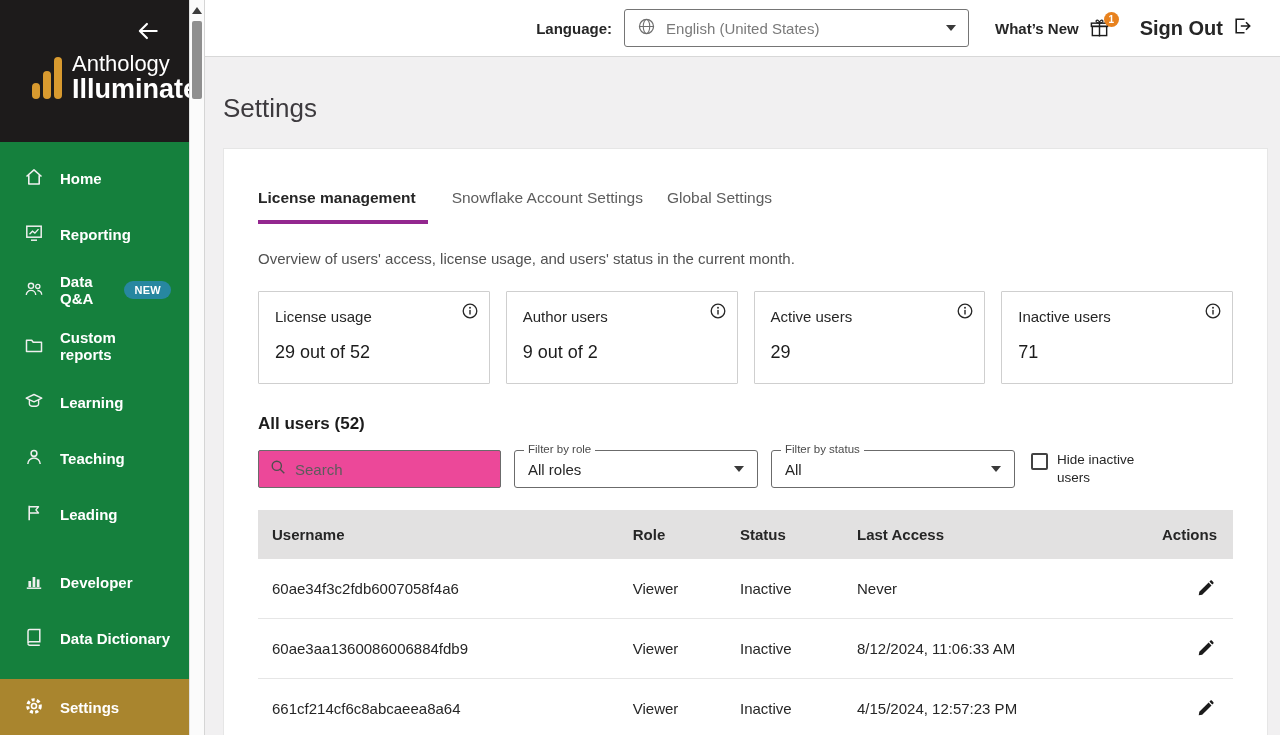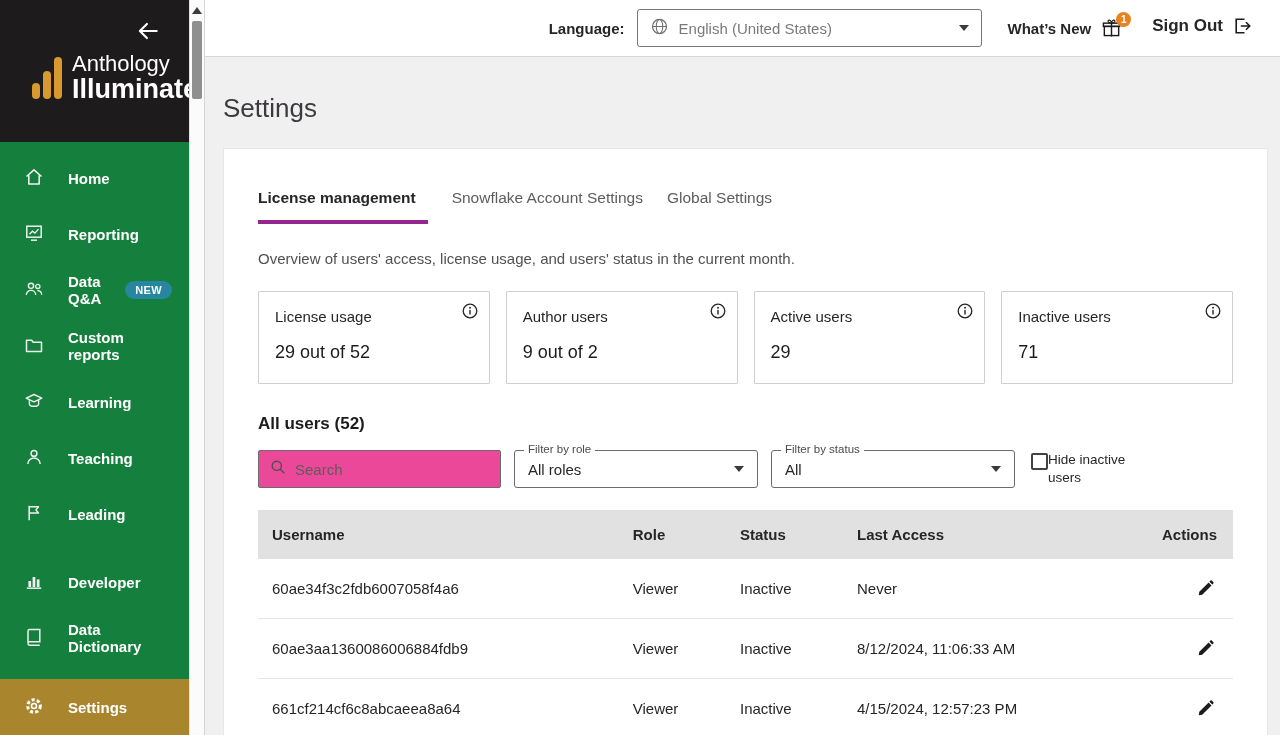--- a/index.html
+++ b/index.html
@@ -12,42 +12,42 @@
   .collapse-btn { position:absolute; top:18px; right:28px; background:none; border:none; cursor:pointer; padding:0; }
   .logo { display:flex; align-items:flex-end; gap:10px; margin-top:34px; margin-left:12px; }
   .logo-mark { display:flex; align-items:flex-end; gap:3px; padding-bottom:4px; }
   .logo-mark .bar { width:8px; border-radius:4px; background:var(--logo-gold,#d89a2f); }
   .bar.b1 { height:16px; } .bar.b2 { height:28px; } .bar.b3 { height:42px; }
   .logo-text { color:#fff; line-height:1.05; }
   .logo-line1 { font-size:22px; font-weight:400; }
   .logo-line2 { font-size:27px; font-weight:700; }
 
   .nav { flex:1; display:flex; flex-direction:column; padding-top:8px; }
-  .nav-item { height:56px; display:flex; align-items:center; gap:24px; padding:0 18px 0 24px; color:#fff; font-size:15px; font-weight:700; cursor:pointer; }
+  .nav-item { height:56px; display:flex; align-items:center; gap:16px; padding:0 18px 0 24px; color:#fff; font-size:15px; font-weight:700; cursor:pointer; }
   .nav-item svg { flex-shrink:0; }
   .nav-item.sep { margin-top:12px; }
   .nav-item.active { background:var(--sidebar-gold,#a9852e); margin-top:auto; }
   .badge-new { margin-left:auto; background:var(--badge-teal,#2787a0); color:#fff; font-size:11px; font-weight:700; padding:3px 10px; border-radius:10px; letter-spacing:.3px; }
 
   
   .scrollbar-col { width:16px; flex-shrink:0; background:#fbfbfb; border-left:1px solid #e2e2e2; border-right:1px solid #d5d5d5; position:relative; }
   .scroll-up { position:absolute; top:7px; left:50%; transform:translateX(-50%); width:0; height:0; border-left:5px solid transparent; border-right:5px solid transparent; border-bottom:7px solid #3c3c3c; }
   .scroll-thumb { position:absolute; top:21px; left:2px; width:10px; height:78px; background:#8f8f8f; border-radius:2px; }
 
   
   .main { flex:1; display:flex; flex-direction:column; min-width:0; }
   .topbar { height:57px; flex-shrink:0; background:#fff; border-bottom:1px solid #d8d8d8; display:flex; align-items:center; justify-content:flex-end; padding-right:28px; }
   .lang-label { font-size:15px; font-weight:700; margin-right:12px; }
   .lang-select { width:345px; height:38px; border:1px solid #757575; border-radius:3px; display:flex; align-items:center; gap:10px; padding:0 12px; cursor:pointer; background:#fff; }
   .lang-value { color:#7a7a7a; font-size:15px; flex:1; }
   .caret { width:0; height:0; border-left:5px solid transparent; border-right:5px solid transparent; border-top:6px solid #3a3a3a; }
   .whats-new { display:flex; align-items:center; gap:10px; margin-left:26px; font-size:15px; font-weight:700; cursor:pointer; }
   .gift-wrap { position:relative; display:inline-flex; }
   .notif-badge { position:absolute; top:-6px; right:-9px; background:var(--badge-orange,#e8821e); color:#fff; width:15px; height:15px; border-radius:50%; font-size:10px; font-weight:700; display:flex; align-items:center; justify-content:center; }
-  .sign-out { display:flex; gap:9px; margin-left:30px; font-size:17px; font-weight:700; cursor:pointer; }
+  .sign-out { display:flex; align-items:center; gap:9px; margin-left:30px; font-size:20px; font-weight:700; cursor:pointer; }
 
   .content { flex:1; padding:30px 12px 0 18px; overflow:hidden; }
   .page-title { font-size:26px; font-weight:500; color:#3d3a3e; margin:6px 0 24px 0; }
 
   .panel { background:#fff; border:1px solid #e6e6e6; padding:40px 34px 0 34px; min-height:560px; }
 
   .tabs { display:flex; gap:24px; margin-bottom:26px; }
   .tab { font-size:15.5px; color:#5d5d5d; padding-bottom:13px; cursor:pointer; }
   .tab.active { color:#262626; font-weight:700; border-bottom:4px solid var(--accent-purple,#93278f); padding-right:12px; }
 
@@ -61,21 +61,21 @@
 
   .all-users { font-size:17px; font-weight:700; color:#1c1c1c; margin-bottom:16px; }
 
   .filters { display:flex; align-items:center; gap:13px; margin-bottom:22px; }
   .search-box { width:243px; height:38px; border:1px solid #6b6b6b; border-radius:2px; display:flex; align-items:center; gap:9px; padding:0 11px; background:#ec4899; }
   .search-box input { border:none; outline:none; font-size:15px; width:100%; font-family:"Liberation Sans", sans-serif; color:#262626; background:transparent; }
   .search-box input::placeholder { color:#5c5c5c; }
   .select { width:244px; height:38px; border:1px solid #6b6b6b; border-radius:3px; position:relative; display:flex; align-items:center; padding:0 13px; cursor:pointer; background:#fff; }
   .float-label { position:absolute; top:-8px; left:9px; background:#fff; padding:0 4px; font-size:11.5px; color:#4a4a4a; }
   .select-value { font-size:15px; color:#262626; flex:1; }
-  .checkbox-wrap { display:flex; align-items:flex-start; cursor:pointer; margin-left:3px; }
+  .checkbox-wrap { display:flex; align-items:flex-start; gap:9px; cursor:pointer; margin-left:3px; }
   .checkbox { width:17px; height:17px; border:2px solid #424242; border-radius:2px; background:#fff; flex-shrink:0; margin-top:2px; }
   .checkbox-label { font-size:13.5px; color:#262626; width:94px; line-height:1.35; }
 
   table { width:100%; border-collapse:collapse; }
   thead tr { background:#e2e1e1;border-radius:19px; }
   th { text-align:left; font-size:15px; font-weight:700; color:#262626; padding:16px 0 16px 14px; }
   th.col-actions, td.col-actions { text-align:right; padding-right:16px; }
   td { font-size:15px; color:#262626; padding:18px 0 18px 14px; border-bottom:1px solid #e6e6e6; background:#fff; }
   .edit-btn { background:none; border:none; cursor:pointer; padding:2px; line-height:0; }
 </style>

